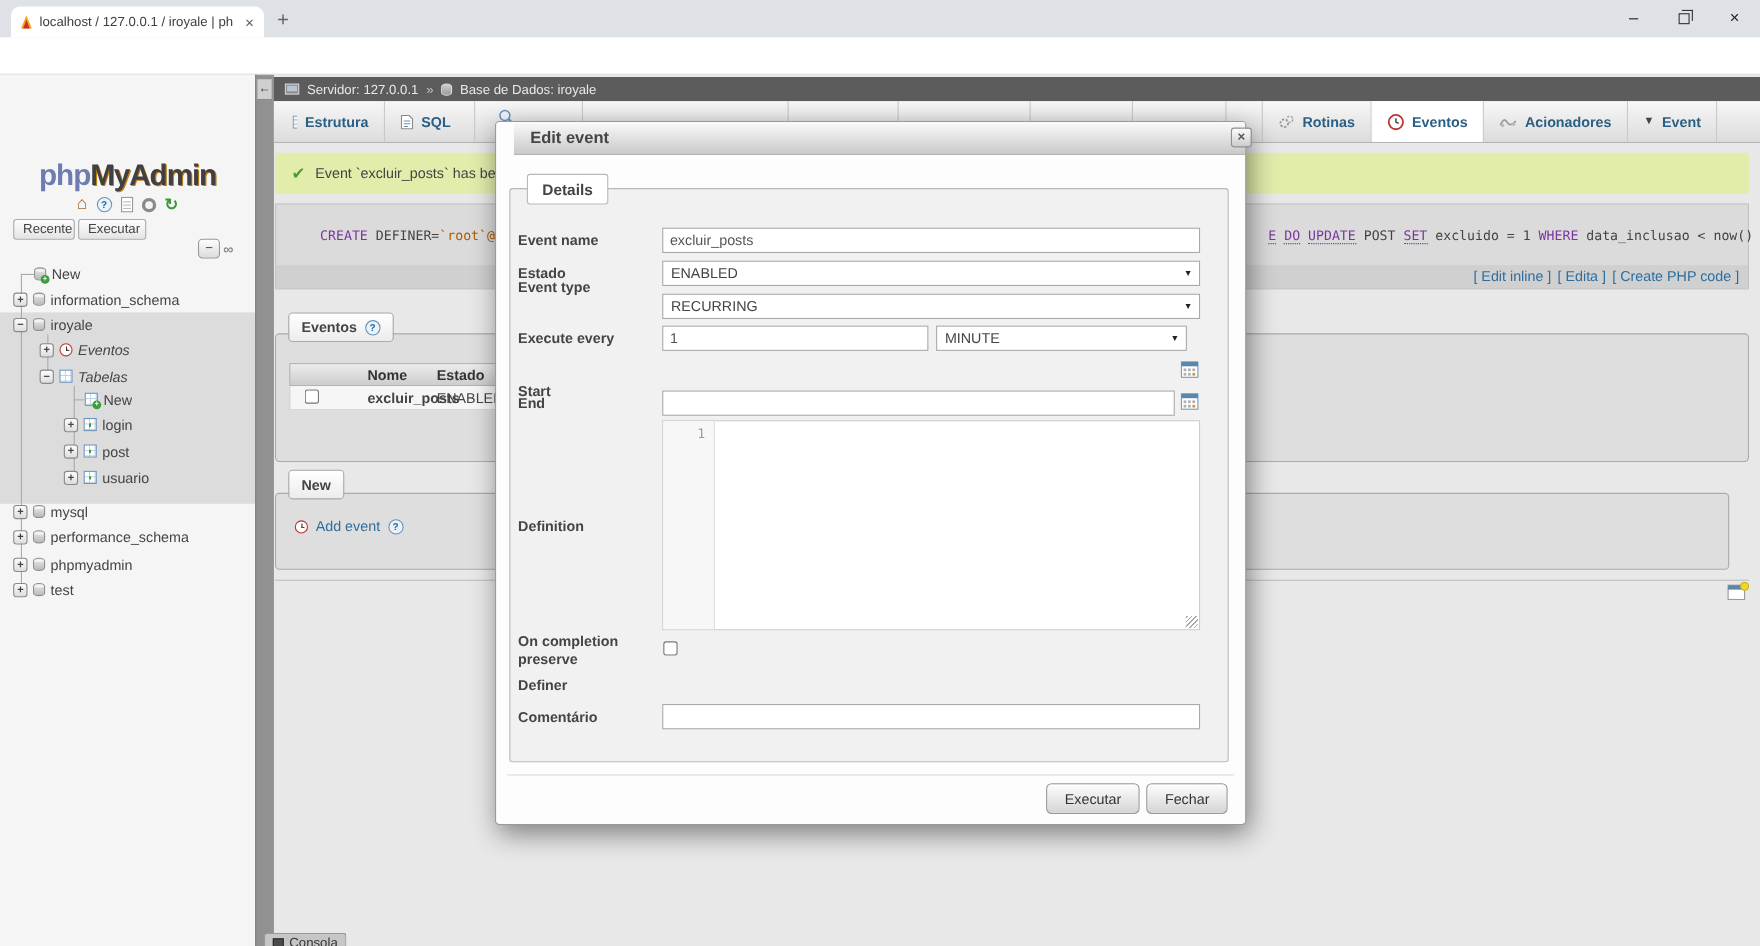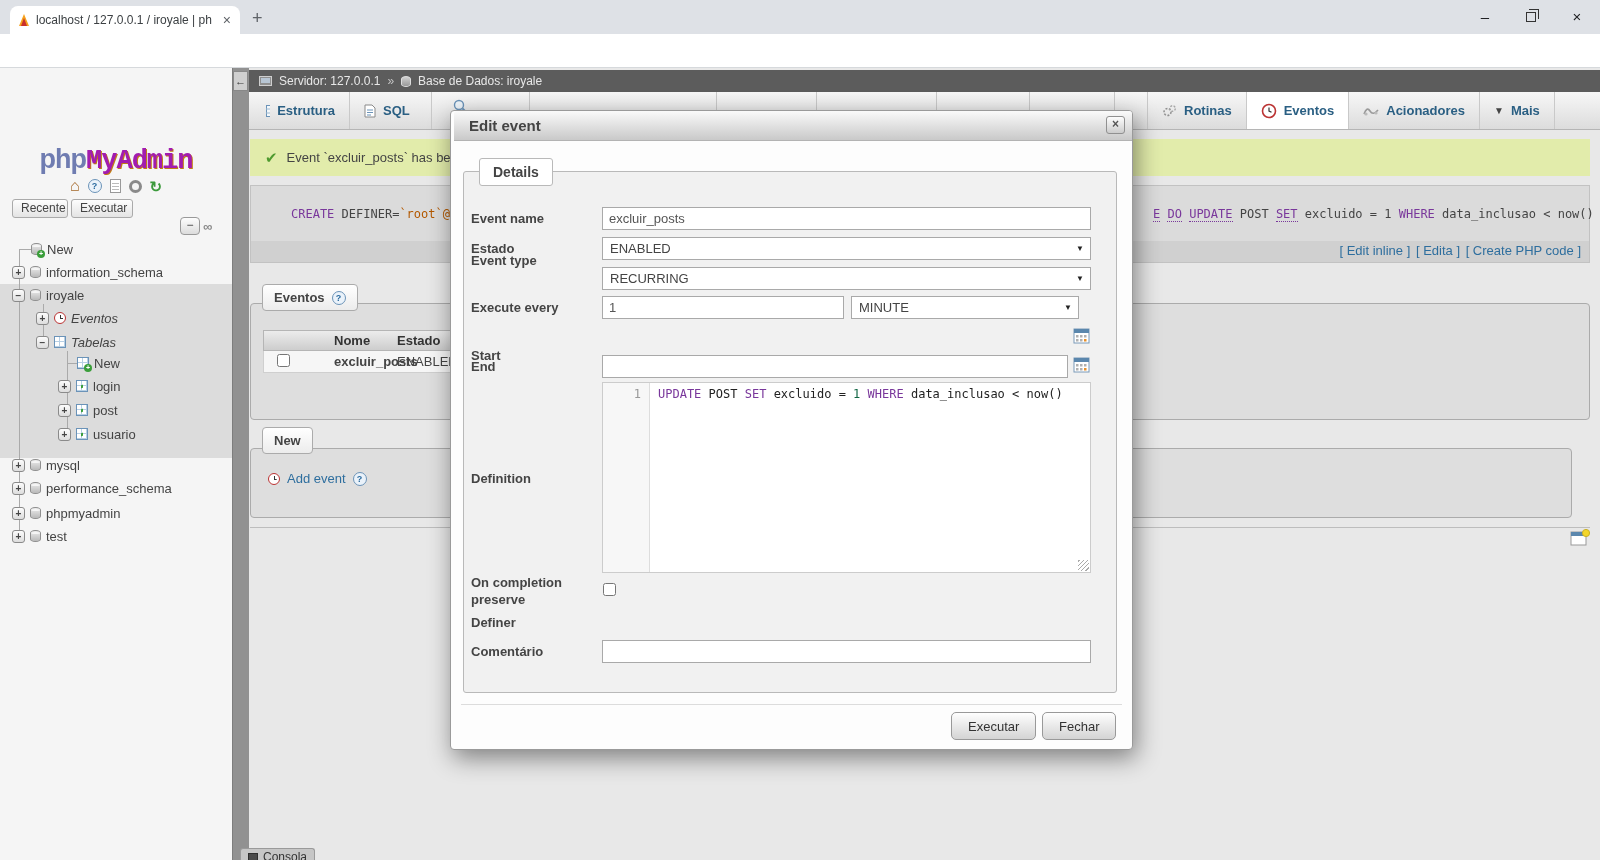--- a/index.html
+++ b/index.html
@@ -32,21 +32,21 @@
 .ext-k::after { content:""; position:absolute; right:1px; top:1px; width:4px; height:4px; border-radius:50%; background:#fff; }
 .ext-divider { position:absolute; left:1492px; top:43px; width:1px; height:19px; background:#dadce0; }
 .avatar { position:absolute; left:1498px; top:39px; width:26px; height:26px; border-radius:50%; background:radial-gradient(circle at 50% 35%, #c8a088 28%, #6a5a4a 30%, #3f5a74 62%, #7aa0c0 63%); }
 .dots { position:absolute; left:1545px; top:41px; font-size:14px; color:#5f6368; }
 
 
 .app { position:absolute; left:0; top:68px; width:1600px; height:792px; background:#e8e8e8; }
 .sidebar { position:absolute; left:0; top:68px; width:232px; height:792px; background:#f5f5f5; }
 .logo { position:absolute; left:0; top:76px; width:232px; text-align:center; font-size:27px; letter-spacing:-1px; }
 .logo-php { color:#6f7cb1; font-weight:bold; }
-.logo-ma { color:#a21caf; font-weight:bold; text-shadow:1px 1px 0 #c07d13;font-family:Liberation Mono, monospace; }
+.logo-ma { color:#404040; font-weight:bold; text-shadow:1px 1px 0 #c07d13; }
 .navicons { position:absolute; left:0; top:109px; width:232px; display:flex; justify-content:center; gap:8px; align-items:center; height:18px; }
 .home-glyph { font-size:16px; color:#a5682a; line-height:1; }
 .help-circle { width:14px; height:14px; border-radius:50%; background:#eaf2fa; border:1px solid #6b93b8; color:#2a6a9e; font-size:9px; font-weight:bold; text-align:center; line-height:12px; }
 .doc-glyph { width:11px; height:14px; background:#fff; border:1px solid #999; position:relative; }
 .doc-glyph::after{ content:""; position:absolute; left:1px; top:3px; width:7px; height:1px; background:#bbb; box-shadow:0 3px 0 #bbb, 0 6px 0 #bbb; }
 .gear-glyph { width:13px; height:13px; border:3px solid #8a8a8a; border-radius:50%; }
 .refresh-glyph { font-size:15px; font-weight:bold; color:#3c9a3c; line-height:1; }
 .side-btn { position:absolute; top:131px; height:19px; padding:0 8px; background:linear-gradient(#fdfdfd,#e4e4e4); border:1px solid #aaa; border-radius:3px; font-size:12px; color:#444; line-height:17px; }
 .collapse-btn { position:absolute; left:180px; top:149px; width:20px; height:18px; background:linear-gradient(#fdfdfd,#dcdcdc); border:1px solid #999; border-radius:4px; font-size:12px; color:#444; text-align:center; line-height:15px; }
 .chain-glyph { position:absolute; left:203px; top:151px; font-size:13px; font-weight:bold; color:#8a8a8a; }
@@ -105,21 +105,21 @@
 .c2 { flex:1; }
 .addrow { position:absolute; left:17px; top:22px; display:flex; align-items:center; gap:7px; font-size:13px;justify-content:center; }
 .addrow a { color:#2e6e9e; text-decoration:none; }
 .hdiv { position:absolute; left:250px; top:527px; width:1340px; border-top:1px solid #bdbdbd; }
 .corner-icon { position:absolute; left:1570px; top:529px; }
 .consola { position:absolute; left:240px; top:848px; height:16px; background:#c6c6c6; border:1px solid #9a9a9a; border-bottom:none; border-radius:3px 3px 0 0; display:flex; align-items:center; gap:5px; padding:0 7px; font-size:12px; color:#333; }
 .consola-glyph { width:10px; height:8px; background:#4a4a4a; border:1px solid #2e2e2e; }
 
 
 .dialog { position:absolute; left:450px; top:110px; width:683px; height:640px; background:#fdfdfd; border:1px solid #9a9a9a; border-radius:4px; box-shadow:3px 8px 24px rgba(0,0,0,.45); z-index:10; }
-.dlg-title { position:absolute; left:3px; right:0; top:0; height:30px; background:linear-gradient(#fafafa,#c9c9c9); border-bottom:1px solid #b3b3b3; border-radius:3px 3px 0 0; }
+.dlg-title { position:absolute; left:16px; right:0; top:0; height:30px; background:linear-gradient(#fafafa,#c9c9c9); border-bottom:1px solid #b3b3b3; border-radius:3px 3px 0 0; }
 .dlg-title-text { position:absolute; left:15px; top:6px; font-size:15px; font-weight:bold; color:#444; }
 .dlg-close { position:absolute; left:652px; top:5px; width:19px; height:18px; background:linear-gradient(#fdfdfd,#ccc); border:1px solid #909090; border-radius:3px; font-size:12px; font-weight:bold; color:#555; text-align:center; line-height:15px; }
 .dlg-fieldset { position:absolute; left:12px; top:60px; width:654px; height:522px; background:#f1f1f1; border:1px solid #b9b9b9; border-radius:3px; }
 .dlg-legend { position:absolute; left:28px; top:47px; background:#fff; border:1px solid #b9b9b9; border-radius:3px; padding:5px 13px; font-weight:bold; font-size:14px; color:#444; z-index:3; }
 .f-label { position:absolute; left:20px; font-size:13px; font-weight:bold; color:#444; }
 .f-input { position:absolute; left:151px; width:489px; height:23px; background:#fff; border:1px solid #a9a9a9; font-size:13px; color:#555; padding:0 6px; font-family:"Liberation Sans",sans-serif; }
 .f-select { position:absolute; height:23px; background:#fff; border:1px solid #a9a9a9; font-size:13px; color:#444; display:flex; align-items:center; padding:0 22px 0 7px; }
 .sel-arrow { position:absolute; right:6px; font-size:8px; color:#222; }
 .cal-btn { position:absolute; left:622px; width:18px; height:17px; }
 .cm { position:absolute; left:151px; top:271px; width:489px; height:191px; background:#fff; border:1px solid #ccc; font-family:"DejaVu Sans Mono",monospace; font-size:12px; }
@@ -306,21 +306,21 @@
   <div class="ptab">
     <svg width="16" height="12">
         <path d="M1 9 Q4 1 7 6 T15 5" fill="none" stroke="#9a9a9a" stroke-width="1.6"></path>
         <circle cx="3" cy="9" r="1.6" fill="#bbb"></circle>
         <circle cx="13" cy="8" r="1.6" fill="#bbb"></circle>
       </svg>
     <span>Acionadores</span>
   </div>
   <div class="ptab">
     <span style="font-size:10px;color:#444;">▼</span>
-    <span>Mais</span>
+    <span>Event</span>
   </div>
 </div>
 <svg class="search-sliver" width="15" height="15">
     <circle cx="6" cy="6" r="4.5" fill="#eef4f9" stroke="#6b93b8" stroke-width="1.4"></circle>
     <line x1="9.5" y1="9.5" x2="13.5" y2="13.5" stroke="#6b93b8" stroke-width="2"></line>
   </svg>
 
 <div class="msg-success">
   <span class="check-glyph">✔</span>
   <span>Event `excluir_posts` has been modified.</span>
@@ -432,21 +432,20 @@
         <rect x="11" y="8" width="2.5" height="2.5"></rect>
         <rect x="3" y="12" width="2.5" height="2.5"></rect>
         <rect x="7" y="12" width="2.5" height="2.5"></rect>
         <rect x="11" y="12" width="2.5" height="2.5" fill="#e8902a"></rect>
       </g>
     </svg>
 
   <span class="f-label" style="top:360px;">Definition</span>
   <div class="cm">
     <div class="cm-gutter"><span>1</span></div>
-    <div class="cm-line"><span class="tok kw">UPDATE</span><span class="tok pl"> POST </span><span class="tok kw">SET</span><span class="tok pl"> excluido = </span><span class="tok num">1</span><span class="tok pl"> </span><span class="tok kw">WHERE</span><span class="tok pl"> data_inclusao &lt; now()</span></div>
     <div class="cm-resize"></div>
   </div>
 
   <span class="f-label" style="top:463px;width:122px;line-height:17px;">On completion preserve</span>
   <input type="checkbox" class="f-check" style="">
 
   <span class="f-label" style="top:504px;">Definer</span>
 
   <span class="f-label" style="top:533px;">Comentário</span>
   <input class="f-input" style="top: 529px;" value="">

